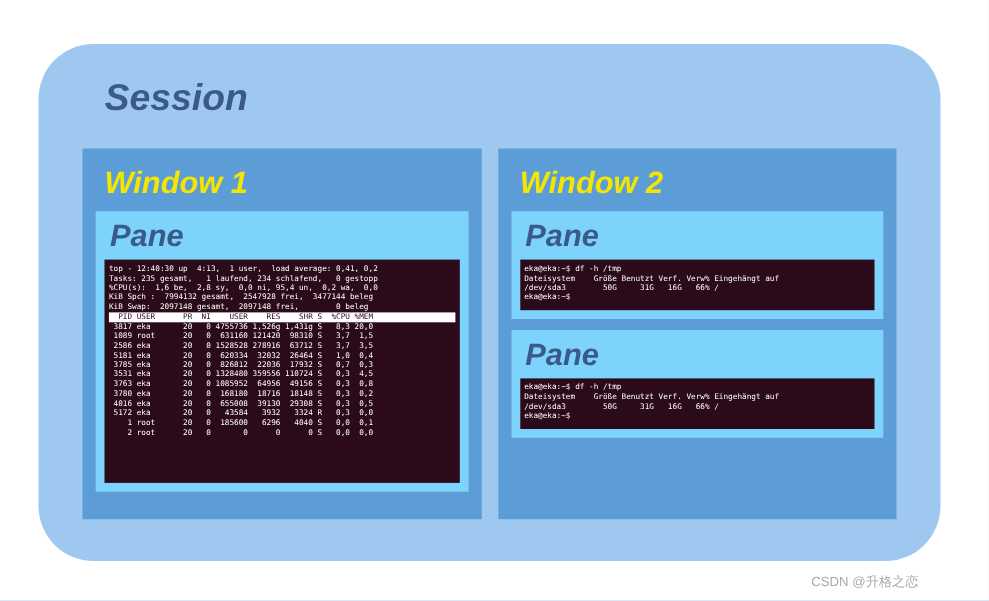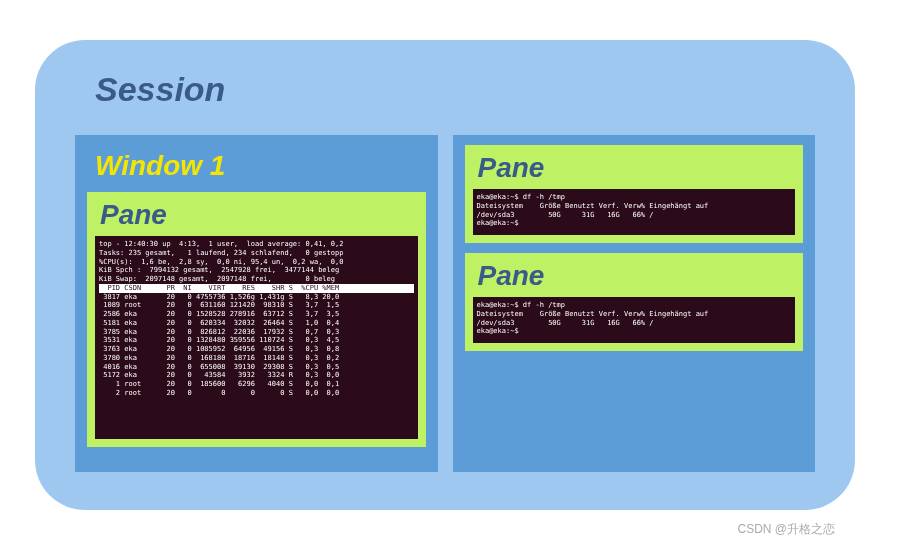--- a/index.html
+++ b/index.html
@@ -43,21 +43,21 @@
   .window1 { width: 365px; }
   .window2 { width: 365px; }
   .window-title {
     color: #f5e600;
     font-size: 28px;
     font-weight: bold;
     font-style: italic;
     margin: 5px 0 10px 8px;
   }
   .pane {
-    background: #bef264;
+    background: #7dd3fc;
     padding: 5px 8px 8px 8px;
     margin-bottom: 10px;
   }
   .pane-title {
     color: #3a5a8a;
     font-size: 28px;
     font-weight: bold;
     font-style: italic;
     margin: 2px 0 5px 5px;
   }
@@ -100,37 +100,38 @@
 
     <div class="window window1">
       <div class="window-title">Window 1</div>
       <div class="pane">
         <div class="pane-title">Pane</div>
         <div class="terminal big"><span>top - 12:40:30 up  4:13,  1 user,  load average: 0,41, 0,2
 Tasks: 235 gesamt,   1 laufend, 234 schlafend,   0 gestopp
 %CPU(s):  1,6 be,  2,8 sy,  0,0 ni, 95,4 un,  0,2 wa,  0,0
 KiB Spch :  7994132 gesamt,  2547928 frei,  3477144 beleg
 KiB Swap:  2097148 gesamt,  2097148 frei,        0 beleg
-</span><span class="term-header-row">  PID CSDN      PR  NI    VIRT    RES    SHR S  %CPU %MEM</span>
+</span><span class="term-header-row">  PID USER      PR  NI    USER    RES    SHR S  %CPU %MEM</span>
 <span> 3817 eka       20   0 4755736 1,526g 1,431g S   8,3 20,0
  1089 root      20   0  631160 121420  98310 S   3,7  1,5
  2586 eka       20   0 1528528 278916  63712 S   3,7  3,5
  5181 eka       20   0  620334  32032  26464 S   1,0  0,4
  3785 eka       20   0  826812  22036  17932 S   0,7  0,3
  3531 eka       20   0 1328480 359556 110724 S   0,3  4,5
  3763 eka       20   0 1085952  64956  49156 S   0,3  0,8
  3780 eka       20   0  168180  18716  18148 S   0,3  0,2
  4016 eka       20   0  655008  39130  29308 S   0,3  0,5
  5172 eka       20   0   43584   3932   3324 R   0,3  0,0
     1 root      20   0  185600   6296   4040 S   0,0  0,1
     2 root      20   0       0      0      0 S   0,0  0,0</span></div>
       </div>
     </div>
 
     <div class="window window2">
+      <div class="window-title">Window 2</div>
       <div class="pane">
         <div class="pane-title">Pane</div>
         <div class="terminal small">eka@eka:~$ df -h /tmp
 Dateisystem    Größe Benutzt Verf. Verw% Eingehängt auf
 /dev/sda3        50G     31G   16G   66% /
 eka@eka:~$ </div>
       </div>
       <div class="pane">
         <div class="pane-title">Pane</div>
         <div class="terminal small">eka@eka:~$ df -h /tmp

